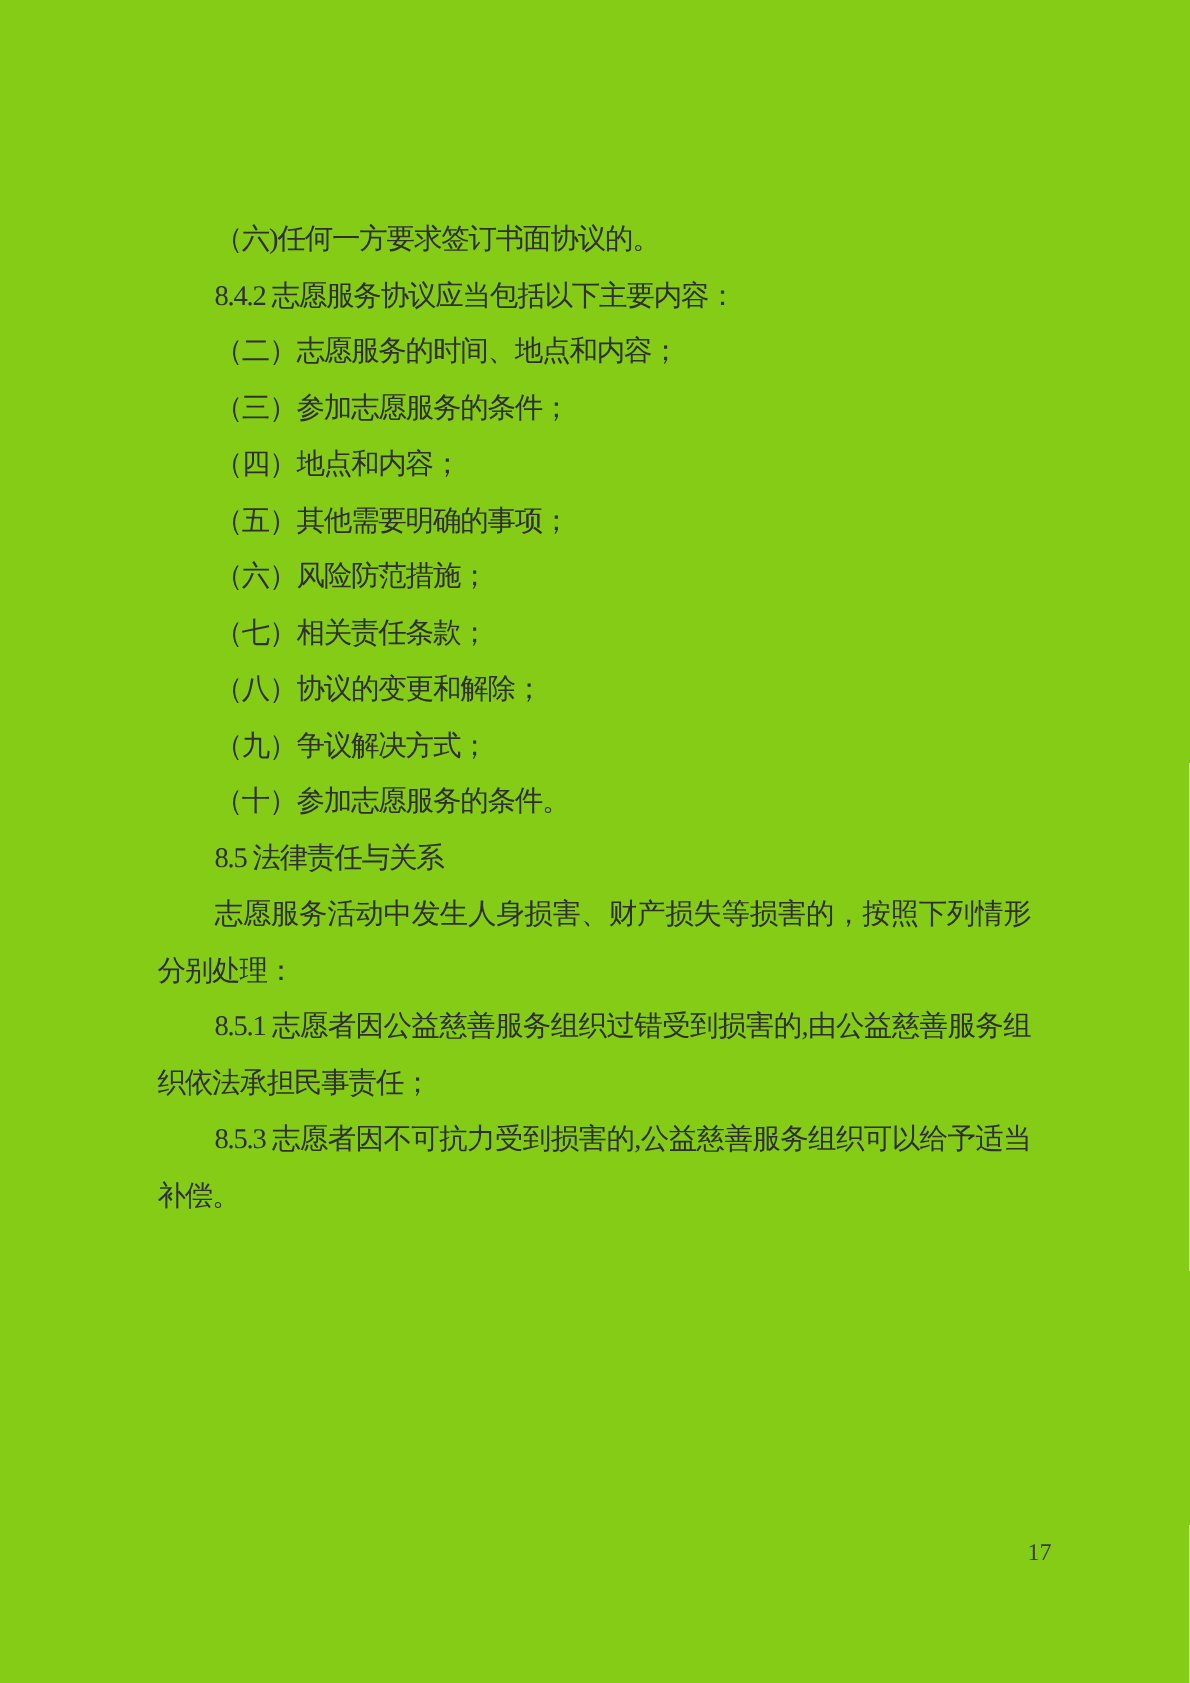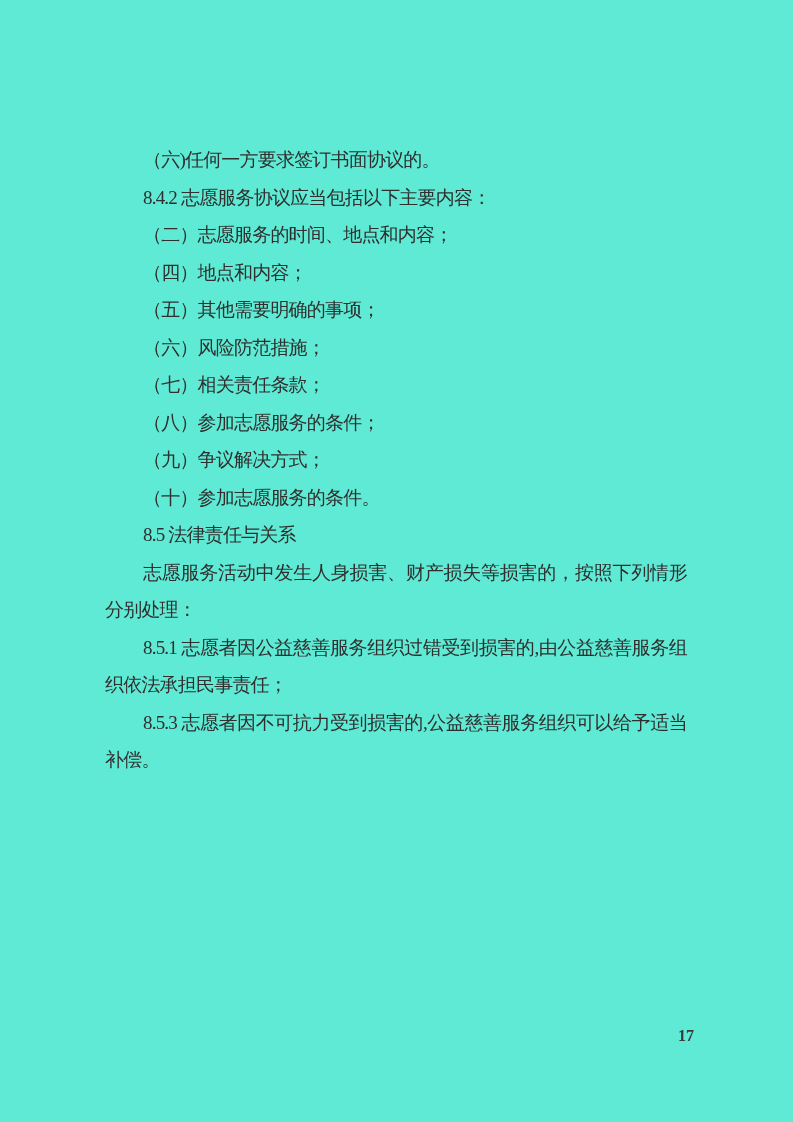--- a/index.html
+++ b/index.html
@@ -4,21 +4,21 @@
 <style>
   html, body {
     margin: 0;
     padding: 0;
     background: #ffffff;
   }
   .page {
     position: relative;
     width: 793px;
     height: 1122px;
-    background: #5eead4;
+    background: #84cc16;
     overflow: hidden;
     font-family: "Liberation Serif", "DejaVu Serif", serif;
   }
   .doc-body {
     position: absolute;
     left: 105px;
     top: 141px;
     width: 582px;
     font-size: 19px;
     letter-spacing: -0.8px;
@@ -32,37 +32,38 @@
     text-indent: 2em;
   }
   .page-number {
     position: absolute;
     left: 678px;
     top: 1026px;
     width: 30px;
     font-size: 16px;
     line-height: 20px;
     color: #3a3a3a;
+    text-align: center;
     font-family: "Liberation Serif", "DejaVu Serif", serif;
-    font-weight: bold;
   }
 </style>
 </head>
 <body>
 
 <div class="page">
   <div class="doc-body">
       <p>（六)任何一方要求签订书面协议的。</p>
       <p>8.4.2 志愿服务协议应当包括以下主要内容：</p>
       <p>（二）志愿服务的时间、地点和内容；</p>
+      <p>（三）参加志愿服务的条件；</p>
       <p>（四）地点和内容；</p>
       <p>（五）其他需要明确的事项；</p>
       <p>（六）风险防范措施；</p>
       <p>（七）相关责任条款；</p>
-      <p>（八）参加志愿服务的条件；</p>
+      <p>（八）协议的变更和解除；</p>
       <p>（九）争议解决方式；</p>
       <p>（十）参加志愿服务的条件。</p>
       <p>8.5 法律责任与关系</p>
       <p>志愿服务活动中发生人身损害、财产损失等损害的，按照下列情形分别处理：</p>
       <p>8.5.1 志愿者因公益慈善服务组织过错受到损害的,由公益慈善服务组织依法承担民事责任；</p>
       <p>8.5.3 志愿者因不可抗力受到损害的,公益慈善服务组织可以给予适当补偿。</p>
     </div>
   <div class="page-number">17</div>
 </div>
 

